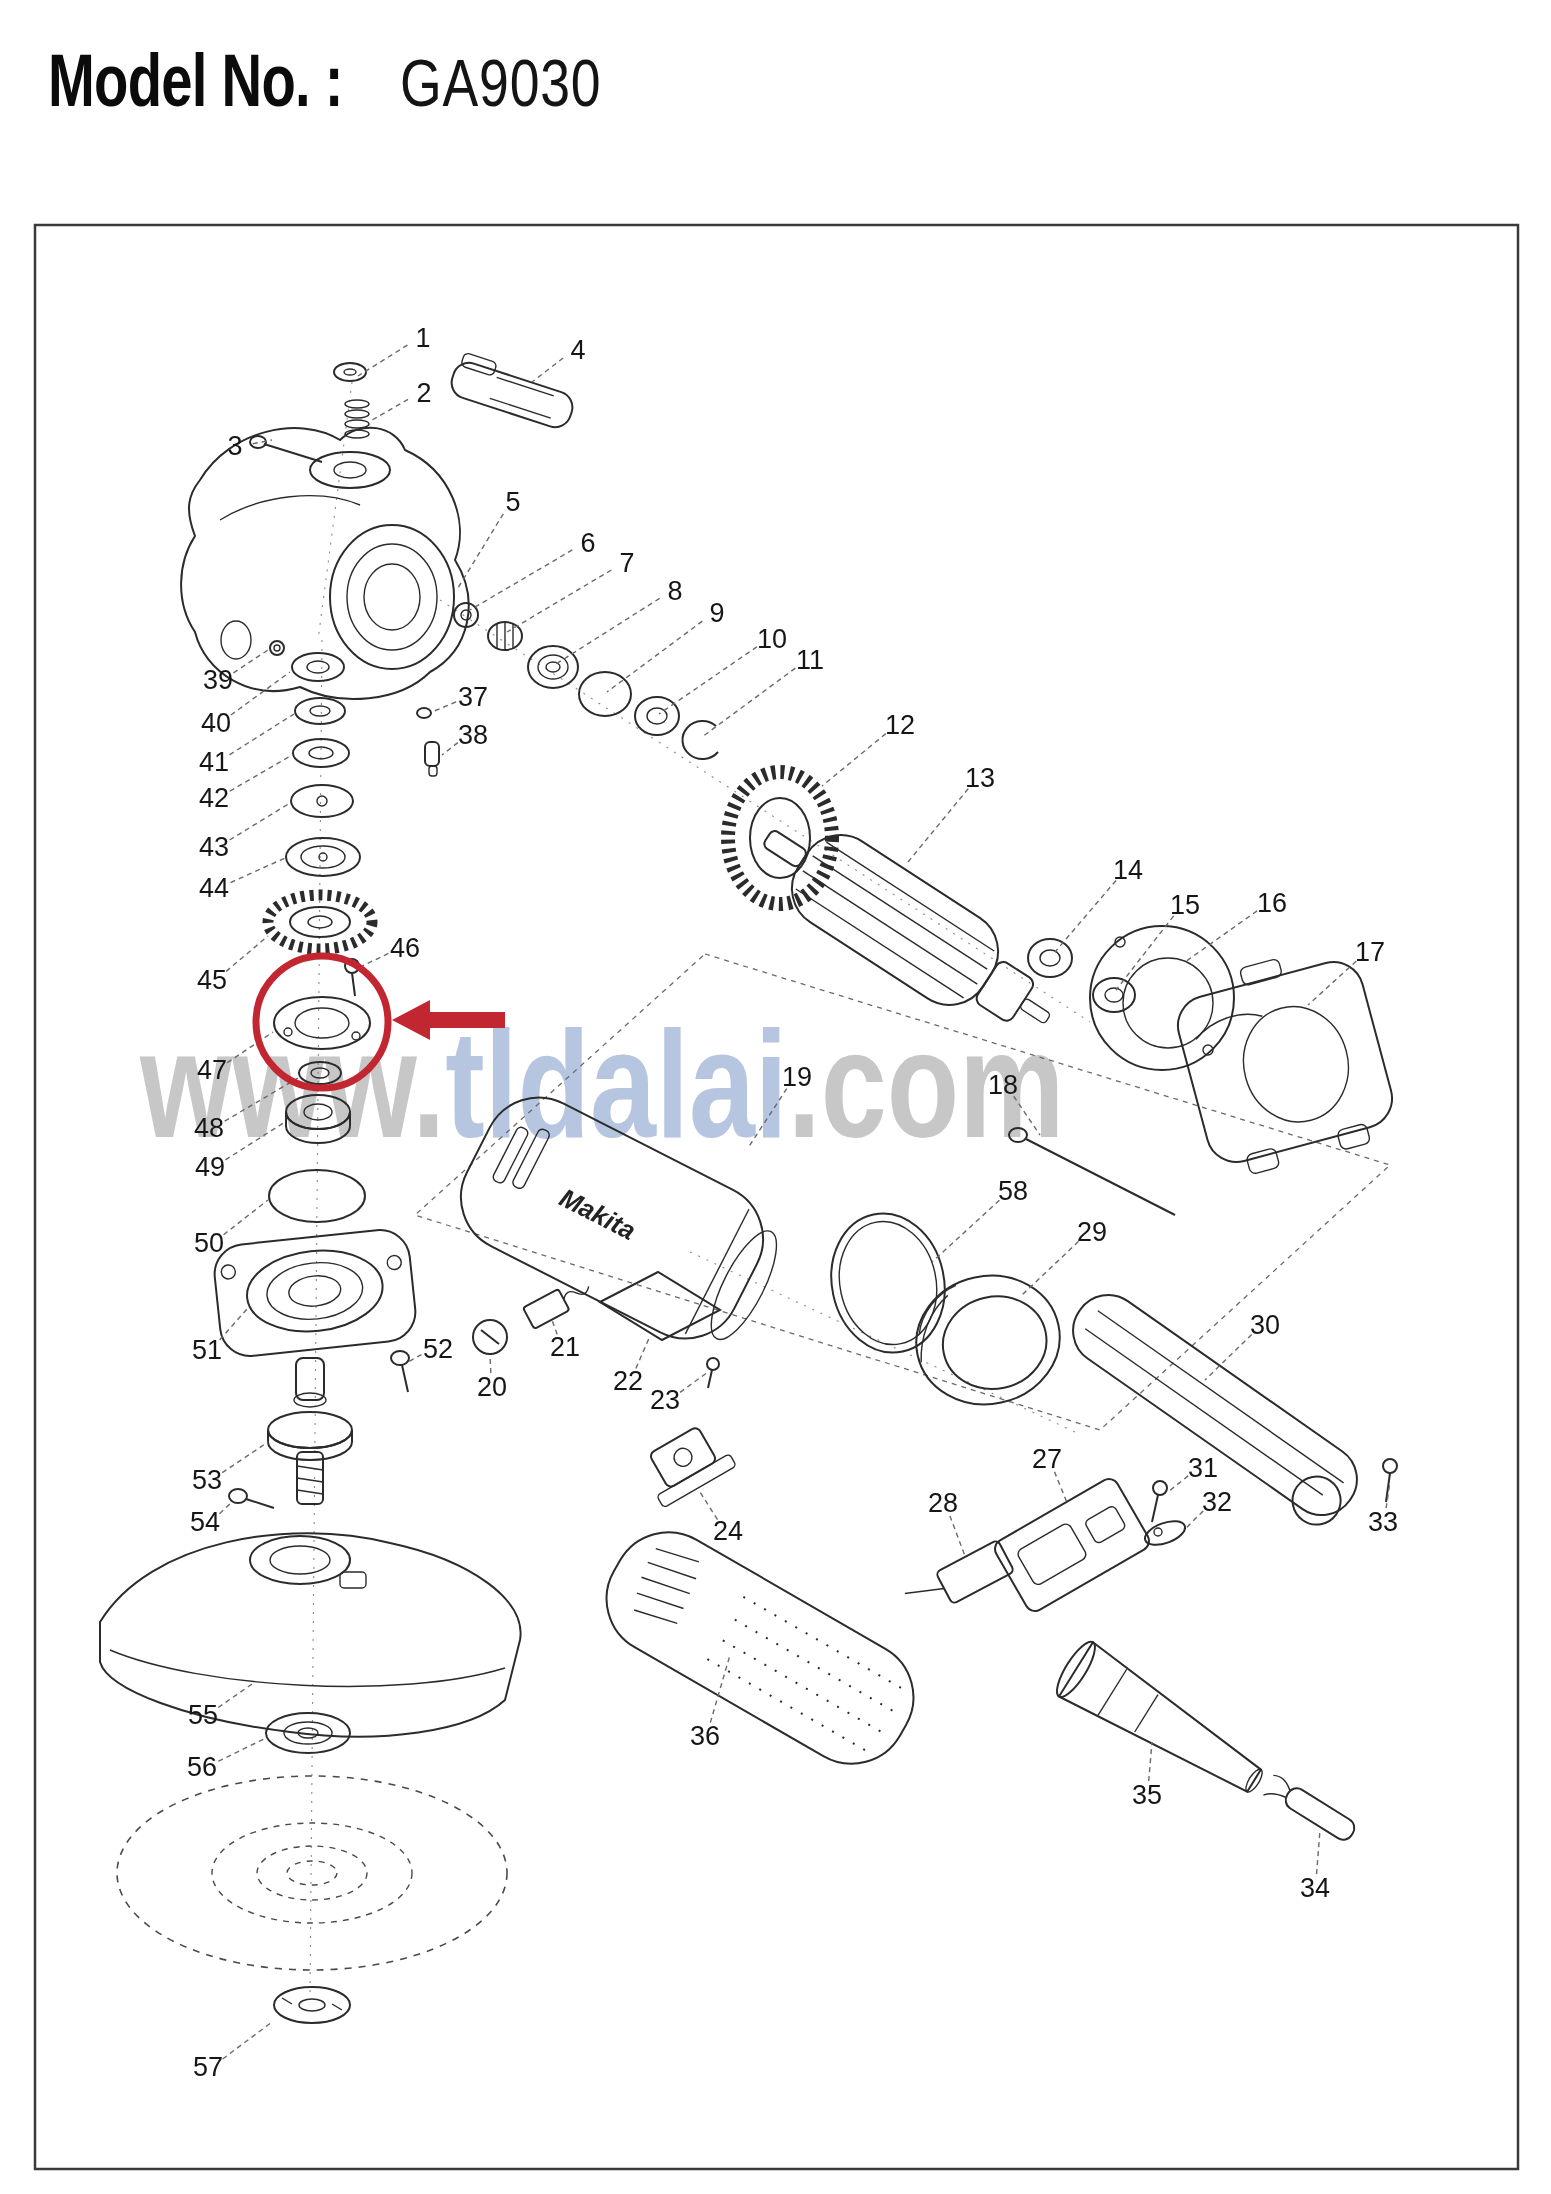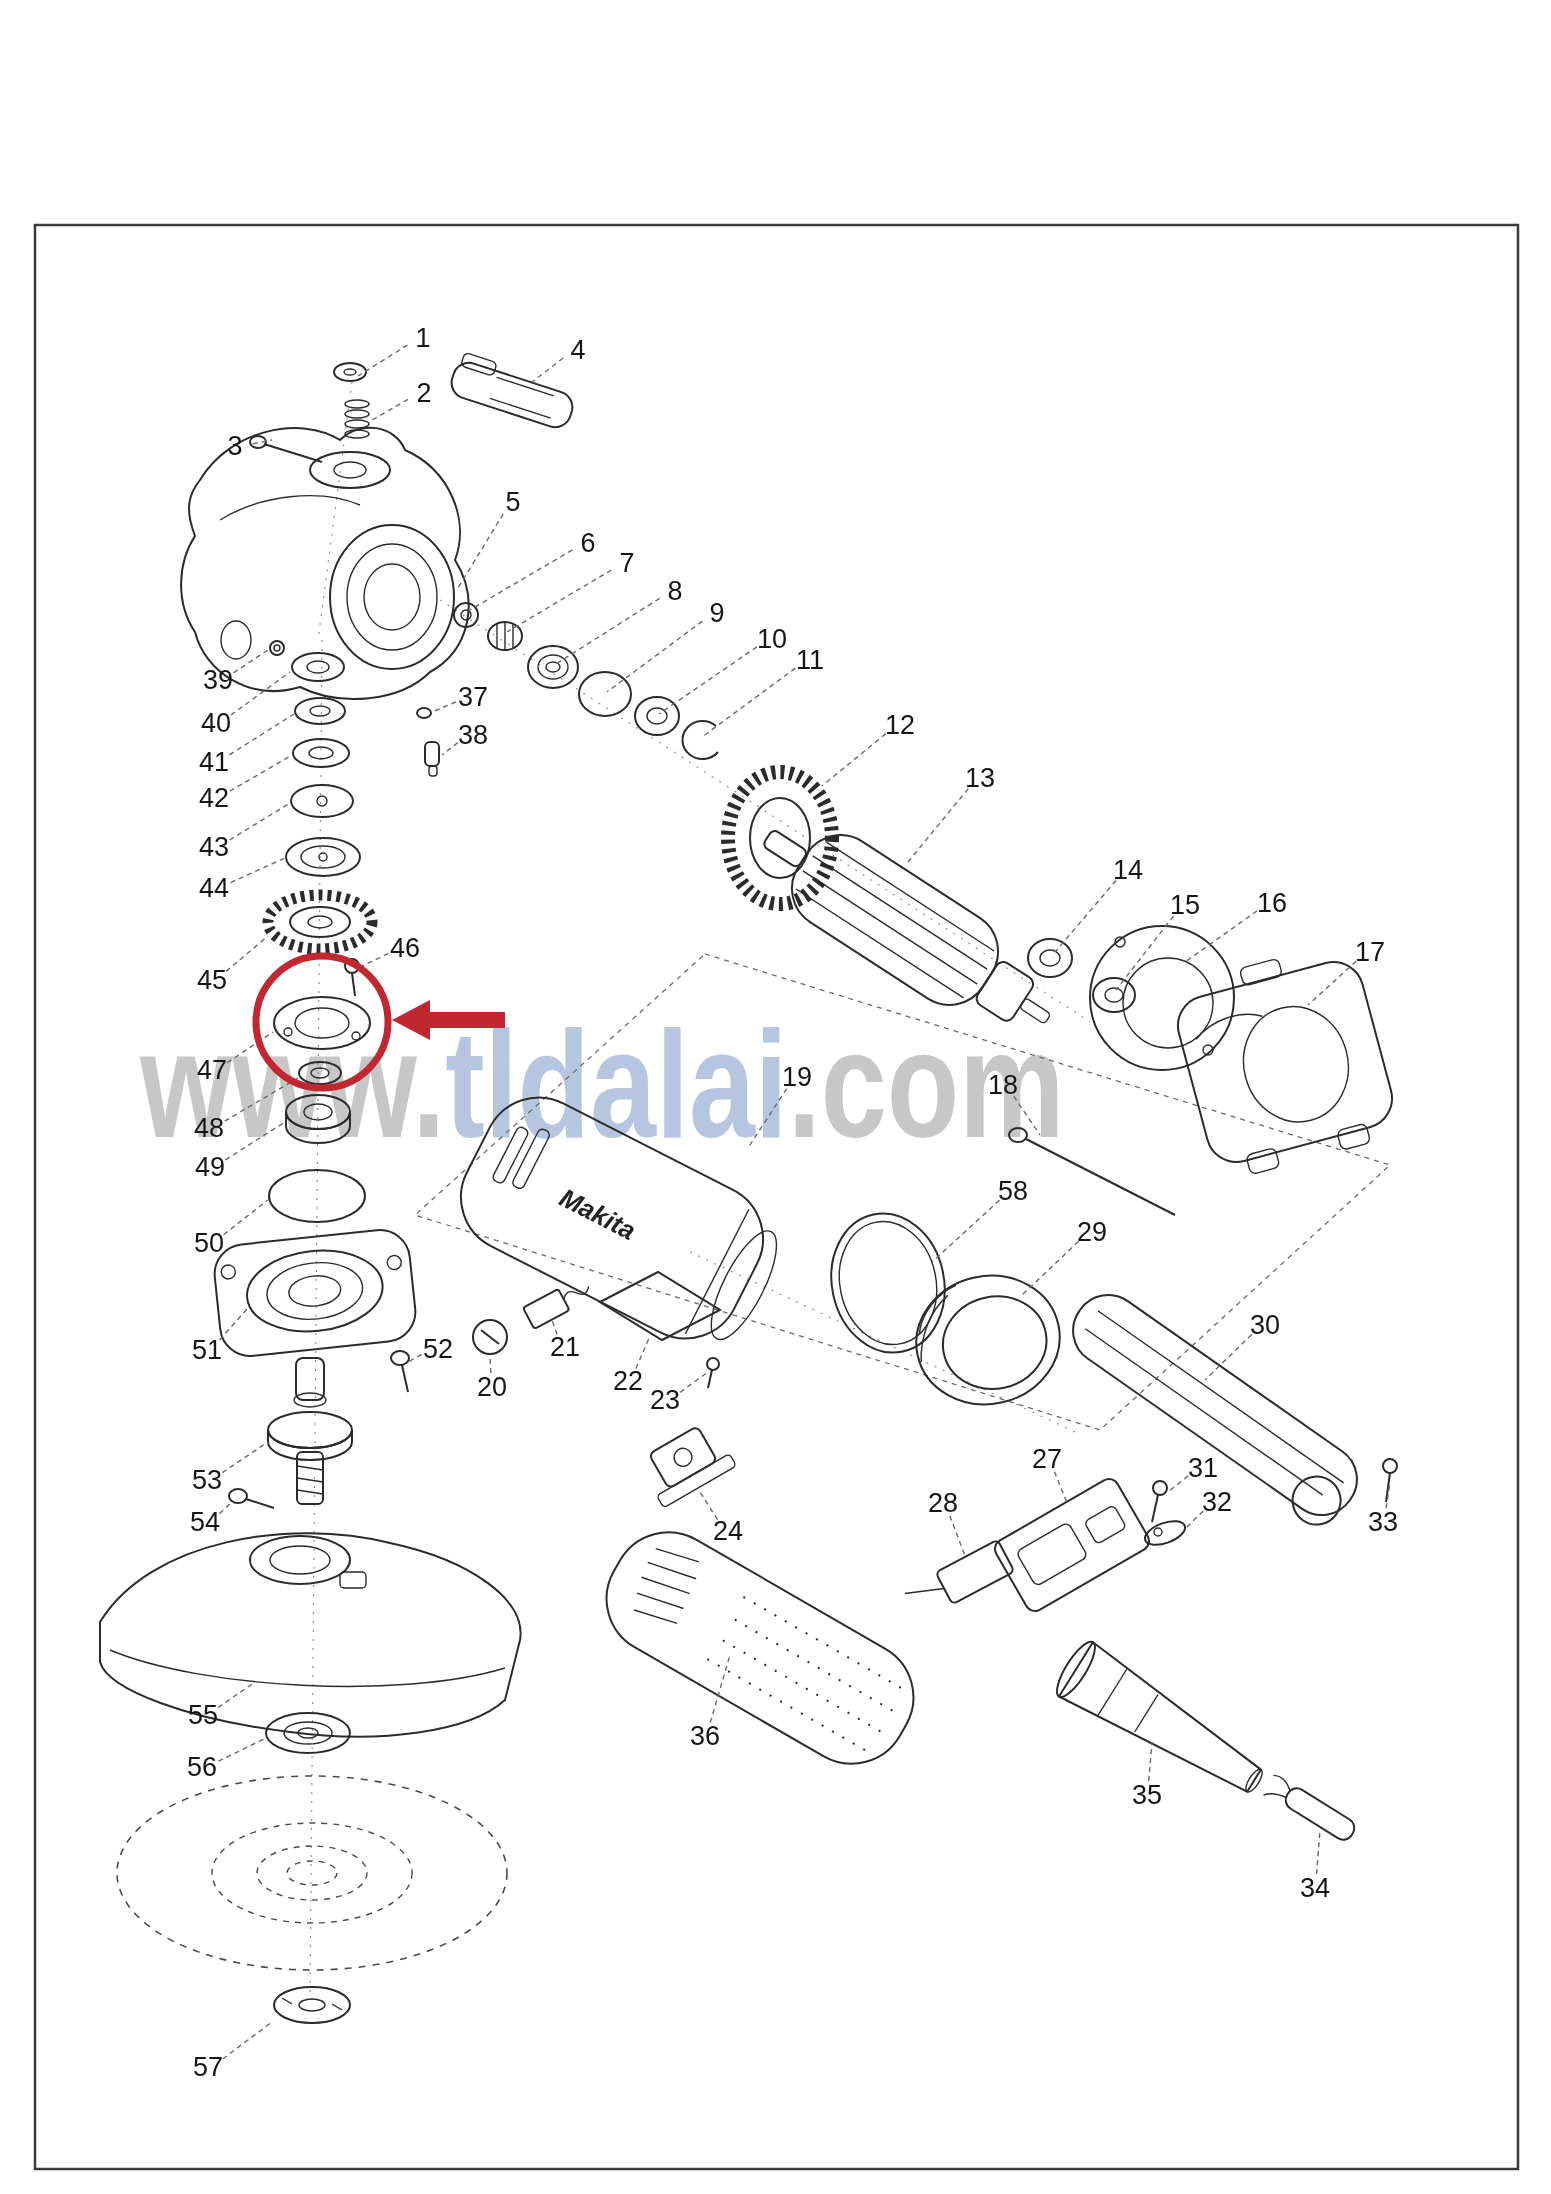--- a/index.html
+++ b/index.html
@@ -19,20 +19,24 @@
   .lnt{stroke:#2b2b2b;fill:none;stroke-width:1.4;}
   .dash{stroke:#6a6a6a;fill:none;stroke-width:1.3;stroke-dasharray:5 5;}
   .axis{stroke:#8a8a8a;fill:none;stroke-width:1.1;stroke-dasharray:2 7;}
   .callout-text{font-family:"Liberation Sans",sans-serif;font-size:27px;fill:#161616;}
 </style>
 </head>
 <body>
 
 <div class="page">
 
+  <div class="title">
+    <span class="lbl">Model No. :</span>
+    <span class="val">GA9030</span>
+  </div>
 
   <div class="watermark"><span id="wm1" style="color: rgb(199, 199, 199);">www.</span><span id="wm2" style="color: rgb(183, 198, 224);">tldalai</span><span id="wm3" style="color: rgb(199, 199, 199);">.com</span></div>
 
   <svg class="art" width="1551" height="2194" viewBox="0 0 1551 2194">
 
     <rect x="35" y="225" width="1483" height="1944" fill="none" stroke="#3a3a3a" stroke-width="2.5"></rect>
 
     <g>
       <line class="axis" x1="352" y1="382" x2="318" y2="640"></line>
       <line class="axis" x1="322" y1="640" x2="310" y2="1995"></line>

